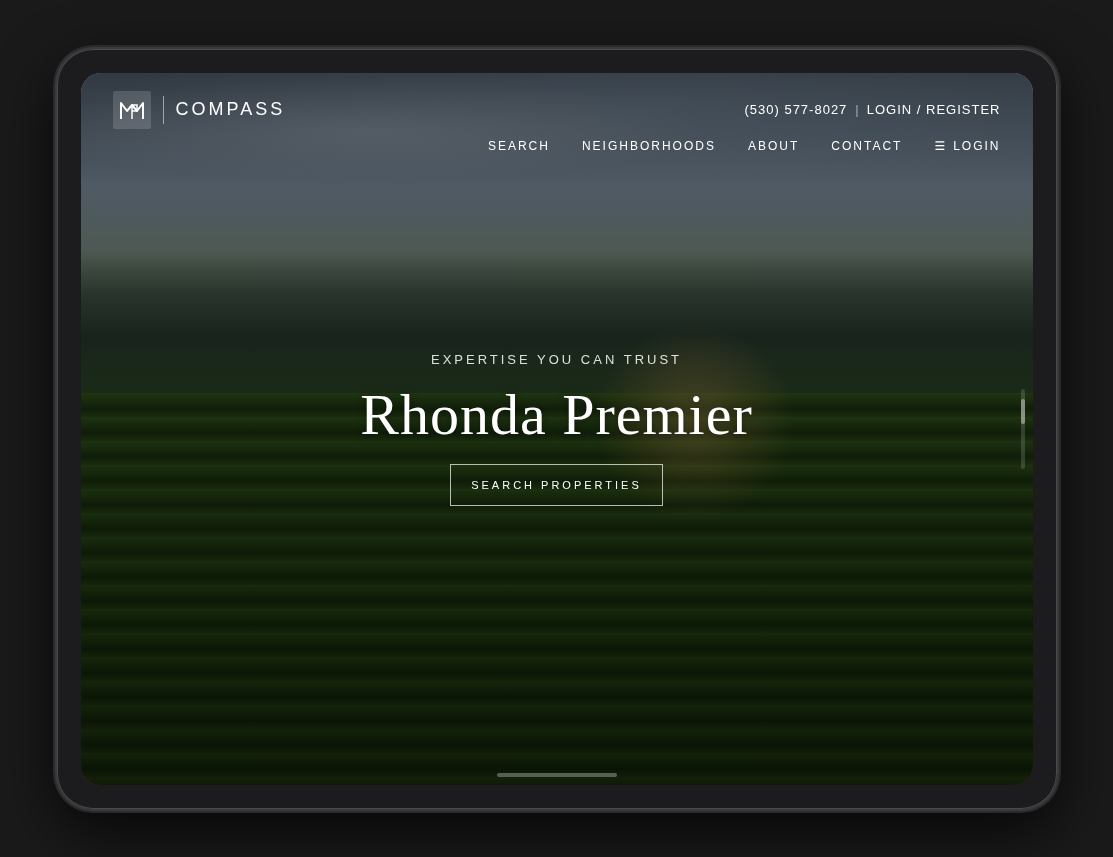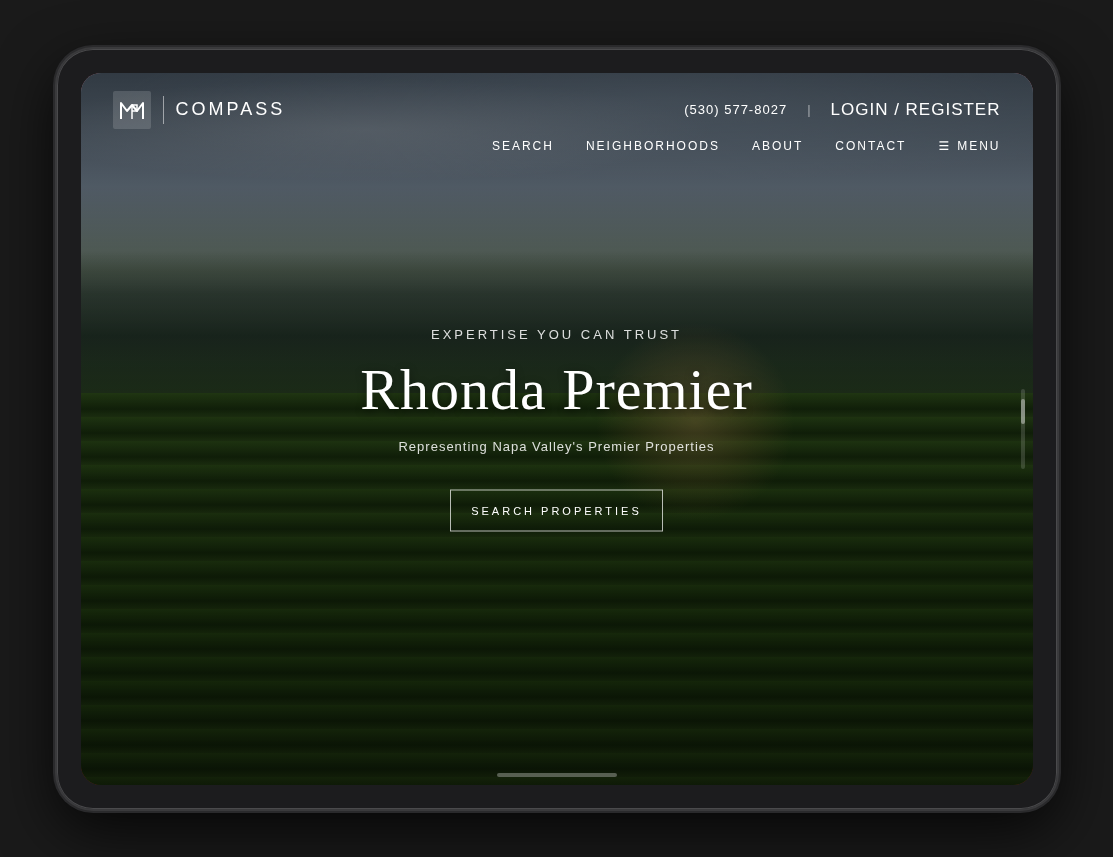--- a/index.html
+++ b/index.html
@@ -168,37 +168,37 @@
       color: #ffffff;
       font-size: 18px;
       font-weight: 400;
       letter-spacing: 3px;
       font-family: Arial, sans-serif;
     }
 
     .header-right {
       display: flex;
       align-items: center;
-      gap: 20px;
+      gap: 8px;
     }
 
     .phone-number {
       color: #ffffff;
       font-size: 13px;
       letter-spacing: 1px;
     }
 
     .header-divider {
       color: rgba(255,255,255,0.5);
       font-size: 13px;
     }
 
     .login-register {
       color: #ffffff;
-      font-size: 17px;
+      font-size: 13px;
       letter-spacing: 1px;
       cursor: pointer;
     }
 
     
     .nav {
       display: flex;
       align-items: flex-start;
       justify-content: flex-end;
       gap: 32px;
@@ -343,29 +343,28 @@
         </div>
       </div>
 
       <nav class="nav">
         <span class="nav-item">SEARCH</span>
         <span class="nav-item">NEIGHBORHOODS</span>
         <span class="nav-item">ABOUT</span>
         <span class="nav-item">CONTACT</span>
         <div class="nav-menu">
           <span>☰</span>
-          <span>MENU</span>
+          <span>LOGIN</span>
         </div>
       </nav>
     </header>
 
     <div class="hero-content">
       <p class="hero-subtitle">EXPERTISE YOU CAN TRUST</p>
       <h1 class="hero-title">Rhonda Premier</h1>
-      <p class="hero-description">Representing Napa Valley's Premier Properties</p>
       <button class="search-btn">SEARCH PROPERTIES</button>
     </div>
 
     <div class="scroll-indicator">
       <div class="scroll-thumb"></div>
     </div>
 
     <div class="bottom-bar"></div>
 
   </div>

